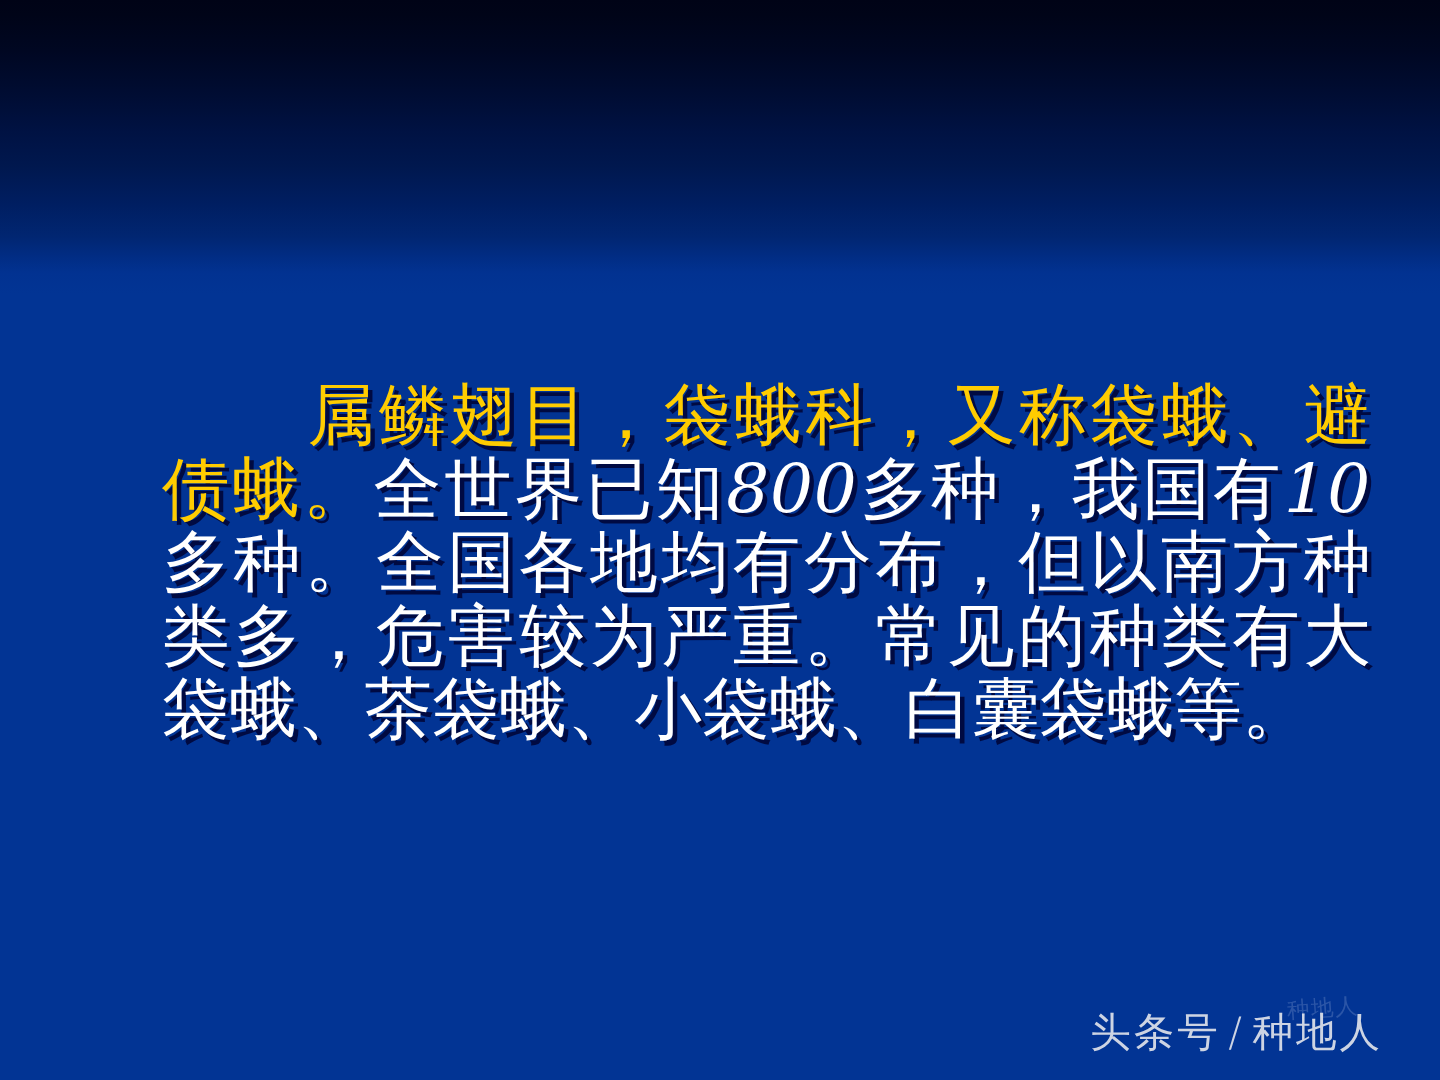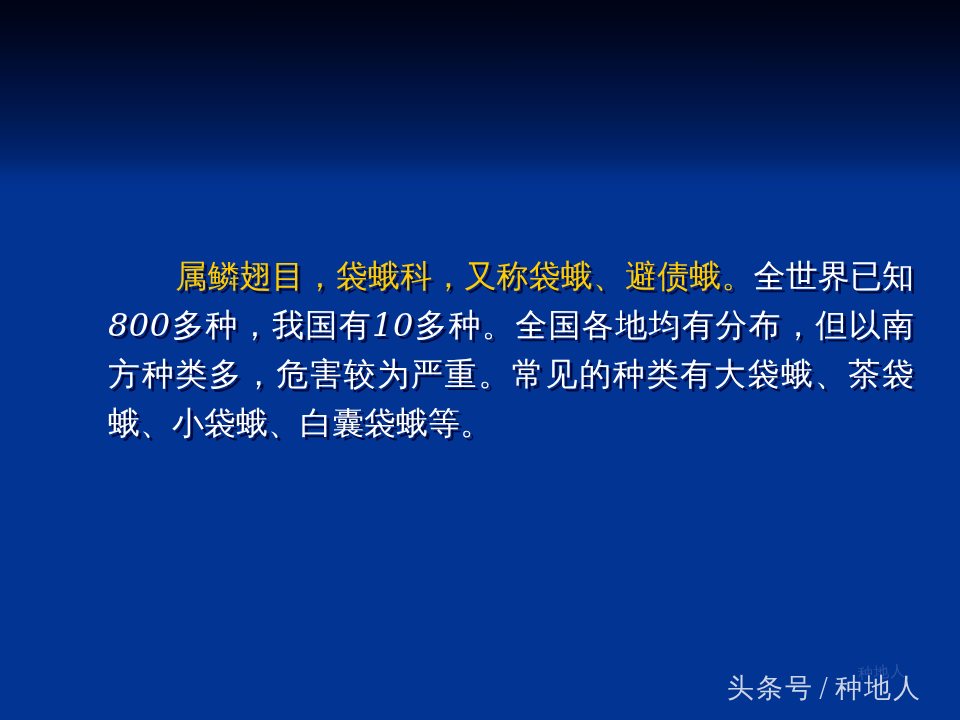--- a/index.html
+++ b/index.html
@@ -46,21 +46,21 @@
     white-space: nowrap;
     text-shadow: 3px 3px 0 rgba(0, 0, 40, 0.75);
   }
 
   
   #body-block {
     position: absolute;
     left: 108px;
     top: 252px;
     width: 806px;
-    font-size: 32px;
+    font-size: 45px;
     line-height: 49px;
     color: #ffffff;
     text-align: justify;
     text-justify: inter-character;
     text-shadow: 3px 3px 0 rgba(0, 0, 45, 0.8);
   }
   #body-block .lead-indent {
     display: inline-block;
     width: 2.1em;
   }

